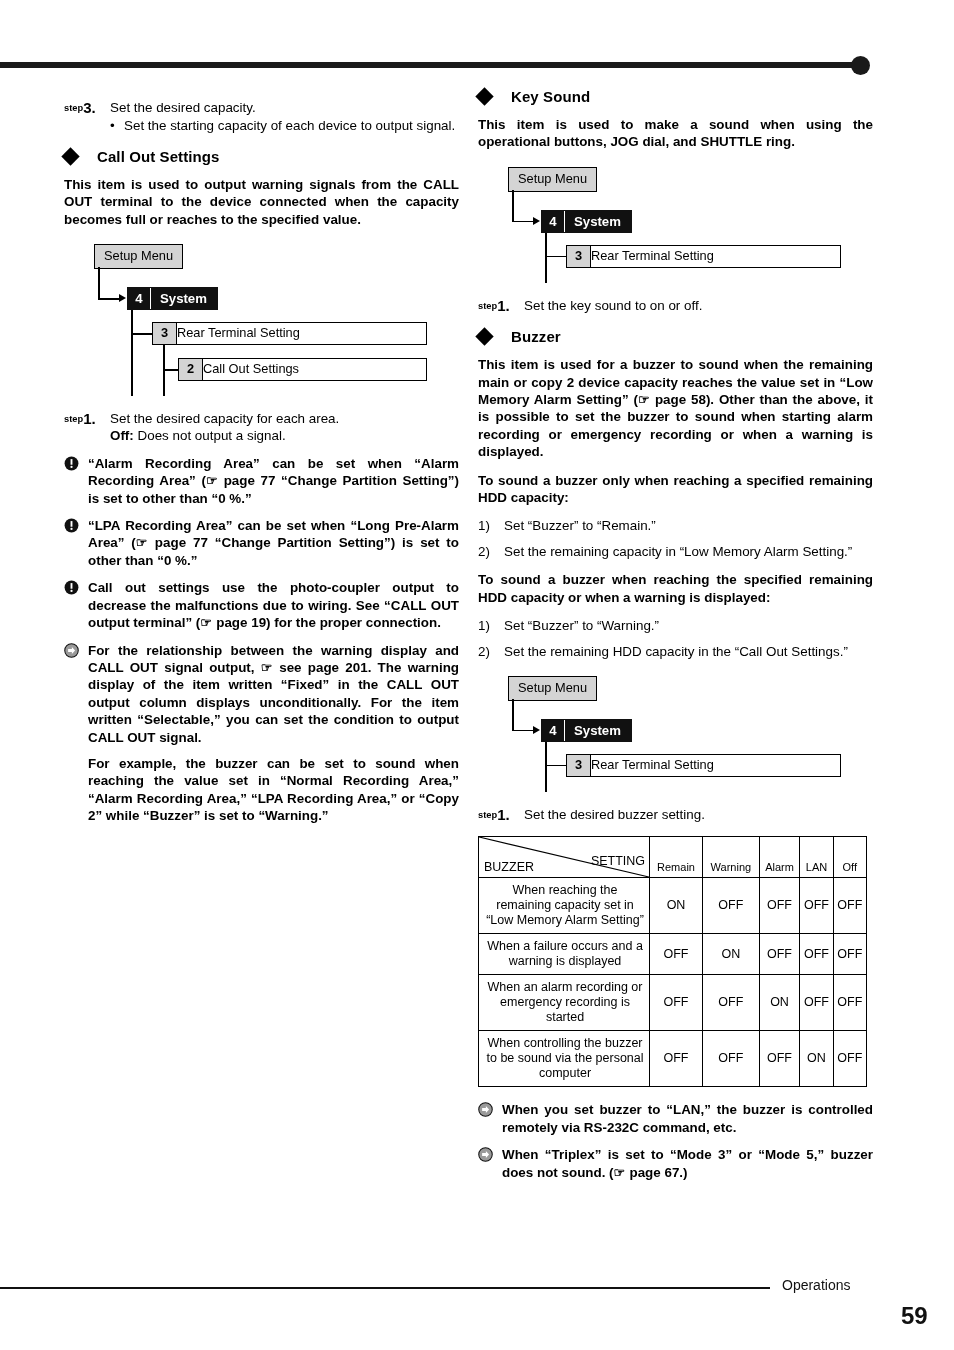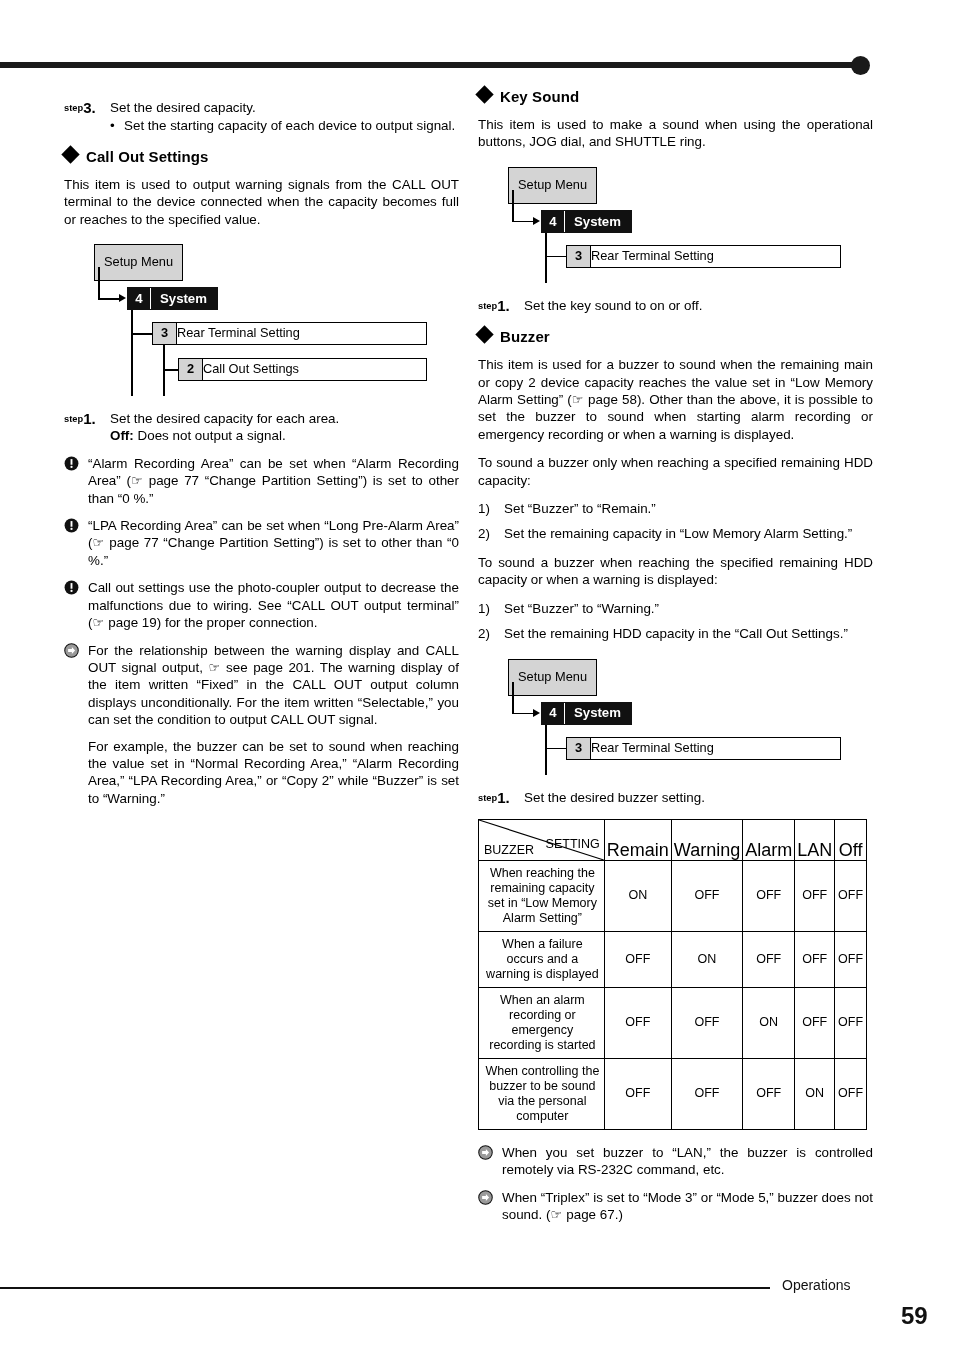--- a/index.html
+++ b/index.html
@@ -21,30 +21,30 @@
   .header-dot {
     position:absolute; left:851px; top:56px; width:19px; height:19px;
     background:#1a1a1a; border-radius:50%;
   }
 
   
   .col { position:absolute; top:88px; width:395px; }
   .col-left  { left:64px; }
   .col-right { left:478px; }
 
-  p { margin:0 0 11px 0; }
+  p { margin:0 0 11px 0;font-weight:bold; }
 
   .body-text {
     font-size:13.4px; line-height:17.4px;
     text-align:justify; text-justify:inter-word;
   }
 
   
   .sec-head {
-    display:flex; align-items:flex-start; gap:9px;
+    display:flex; align-items:center; gap:20px;
     margin:13px 0 11px 0;
   }
   .diamond { width:13px; height:13px; background:#000; transform:rotate(45deg); flex:none; }
   .sec-head-label { font-size:15px; font-weight:bold; letter-spacing:.1px; }
 
   
   .step-row { display:flex; margin:11px 0 10px 0; font-size:13.4px; line-height:17.4px; }
   .step-label { flex:none; width:46px; font-weight:bold; white-space:nowrap; }
   .step-label .sm { font-size:9.3px; font-weight:bold; vertical-align:2px; }
   .step-label .num { font-size:15px; font-weight:bold; }
@@ -71,21 +71,21 @@
   .numlist .t { flex:1; text-align:justify; text-justify:inter-word; }
 
   
   .diagram { position:relative; margin:16px 0 14px 0; }
   .d-box {
     position:absolute; box-sizing:border-box;
     border:1.4px solid #000; background:#fff;
     font-size:12.8px; line-height:1; display:flex; align-items:center;
   }
   .d-setup {
-    background:#d4d4d4; padding:0 9px; height:37px;
+    background:#d4d4d4; padding:0 9px; height:25px;
   }
   .d-sys {
     background:#111; color:#fff; border-color:#111; height:23px;
     font-weight:bold; font-size:13.2px;
   }
   .d-sys .num {
     width:22px; display:flex; align-items:center; justify-content:center;
     height:100%; border-right:1.6px solid #fff; font-weight:bold;
   }
   .d-sys .lbl { padding:0 10px 0 9px; }
@@ -114,21 +114,21 @@
     border:1.3px solid #000; padding:0; font-weight:normal; text-align:center;
   }
   .hdr-diag { position:relative; height:38px; padding:0 !important; }
   .hdr-diag .setting {
     position:absolute; right:4px; top:17px; font-size:12.5px;
   }
   .hdr-diag .buzzer {
     position:absolute; left:5px; bottom:2px; font-size:12.5px;
   }
   .hdr-diag svg { position:absolute; inset:0; width:100%; height:100%; }
-  .col-head { font-size:18px; vertical-align:bottom; padding:0 2px 2px 2px !important; height:38px; }
+  .col-head { font-size:11px; vertical-align:bottom; padding:0 2px 2px 2px !important; height:38px; }
   .rowlabel { text-align:left; padding:5px 4px 5px 6px !important; font-size:12.5px; }
   .val { font-size:12.5px; padding:5px 2px !important; }
 
   
   .footer-rule {
     position:absolute; left:0; top:1287px; width:770px; height:1.6px; background:#111;
   }
   .footer-label {
     position:absolute; left:782px; top:1277px; font-size:14px; color:#111;
   }

